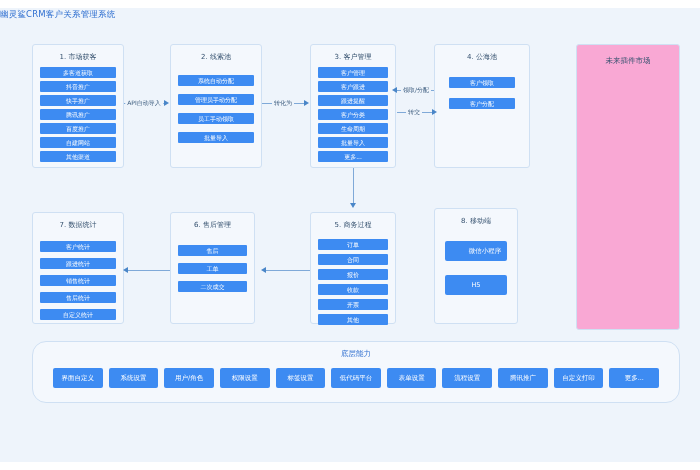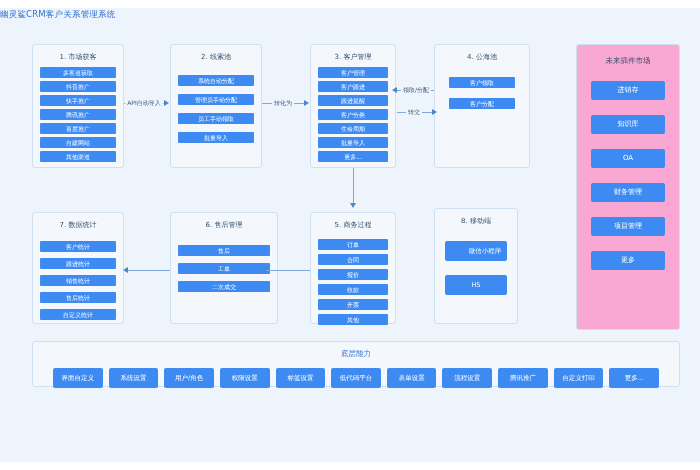--- a/index.html
+++ b/index.html
@@ -51,22 +51,22 @@
   #plugins{
     position:absolute;left:576px;top:44px;width:104px;height:286px;
     background:#f9a8d4;border:1px solid #cfe0f3;border-radius:3px;
     box-sizing:border-box;
   }
   #plugins .group-title{top:11px;font-size:7.5px;}
   #plugins .items{left:14px;right:14px;top:36px;gap:15px;}
   #plugins .chip{height:19px;line-height:19px;font-size:7px;border-radius:2px;}
   
   #base{
-    position:absolute;left:32px;top:341px;width:648px;height:46px;
-    background:#f4f8fd;border:1px solid #cfe0f3;border-radius:3px;
+    position:absolute;left:32px;top:341px;width:648px;height:62px;
+    background:#f4f8fd;border:1px solid #cfe0f3;border-radius:14px;
     box-sizing:border-box;
   }
   #base .group-title{top:7px;font-size:7.5px;color:#2f6fd0;}
   #base-row{
     position:absolute;left:20px;right:20px;top:26px;
     display:flex;justify-content:space-between;gap:6px;
   }
   #base-row .chip{
     flex:1;height:20px;line-height:20px;font-size:6.5px;border-radius:2px;
   }
@@ -151,21 +151,21 @@
   <div class="group-title">7. 数据统计</div>
   <div class="items" style="top:28px;gap:6px;">
     <div class="chip">客户统计</div>
     <div class="chip">跟进统计</div>
     <div class="chip">销售统计</div>
     <div class="chip">售后统计</div>
     <div class="chip">自定义统计</div>
   </div>
 </div>
 
-<div class="group" id="g-aftersale" style="left:170px;top:212px;width:108px;height:112px;">
+<div class="group" id="g-aftersale" style="left:170px;top:212px;width:85px;height:112px;">
   <div class="group-title">6. 售后管理</div>
   <div class="items" style="top:32px;gap:7px;">
     <div class="chip">售后</div>
     <div class="chip">工单</div>
     <div class="chip">二次成交</div>
   </div>
 </div>
 
 <div class="group" id="g-business" style="left:310px;top:212px;width:86px;height:112px;padding-left:31px;">
   <div class="group-title">5. 商务过程</div>
@@ -182,28 +182,20 @@
 <div class="group" id="g-mobile" style="left:434px;top:208px;width:84px;height:116px;">
   <div class="group-title">8. 移动端</div>
   <div class="items" style="left:10px;right:10px;top:32px;gap:14px;">
     <div class="chip" style="height:20px;line-height:20px;font-size:6.5px;border-radius:2px;padding-left:18px;">微信小程序</div>
     <div class="chip" style="height:20px;line-height:20px;font-size:6.5px;border-radius:2px;">H5</div>
   </div>
 </div>
 
 <div id="plugins">
   <div class="group-title">未来插件市场</div>
-  <div class="items">
-    <div class="chip">进销存</div>
-    <div class="chip">知识库</div>
-    <div class="chip">OA</div>
-    <div class="chip">财务管理</div>
-    <div class="chip">项目管理</div>
-    <div class="chip">更多</div>
-  </div>
 </div>
 
 <div id="base">
   <div class="group-title">底层能力</div>
   <div id="base-row">
     <div class="chip">界面自定义</div>
     <div class="chip">系统设置</div>
     <div class="chip">用户/角色</div>
     <div class="chip">权限设置</div>
     <div class="chip">标签设置</div>

